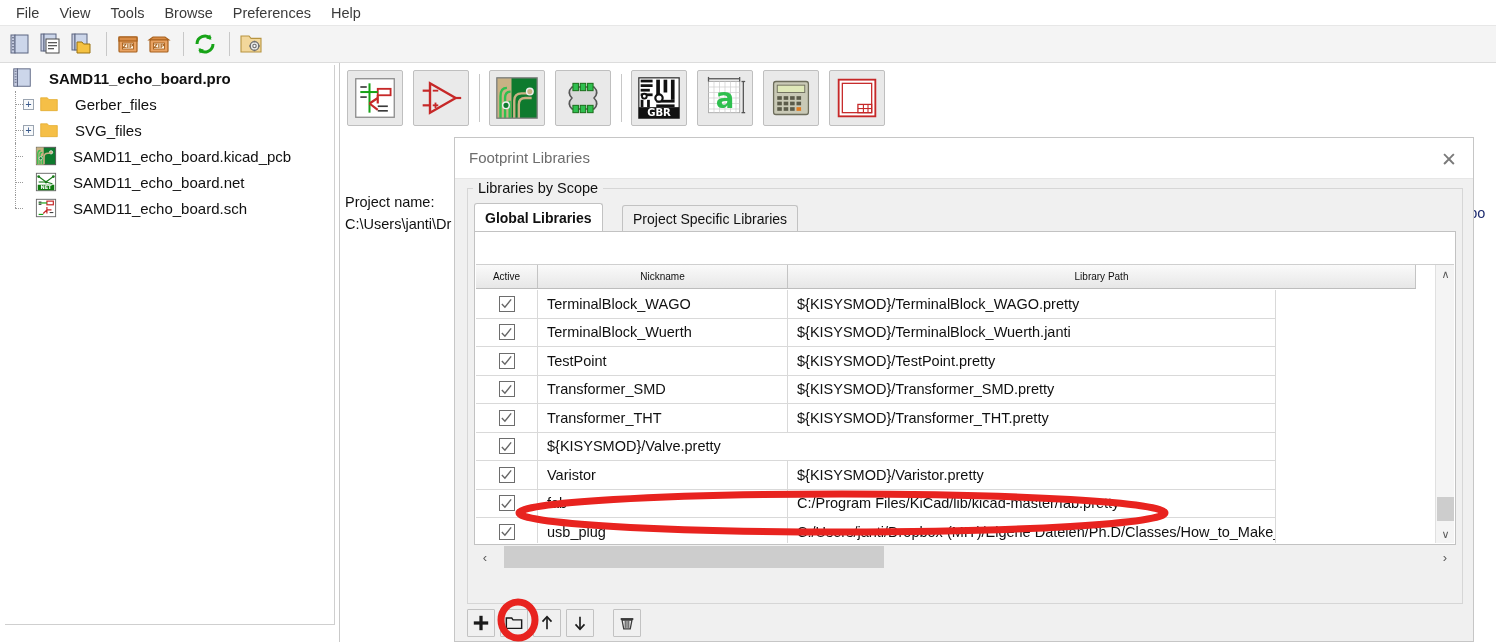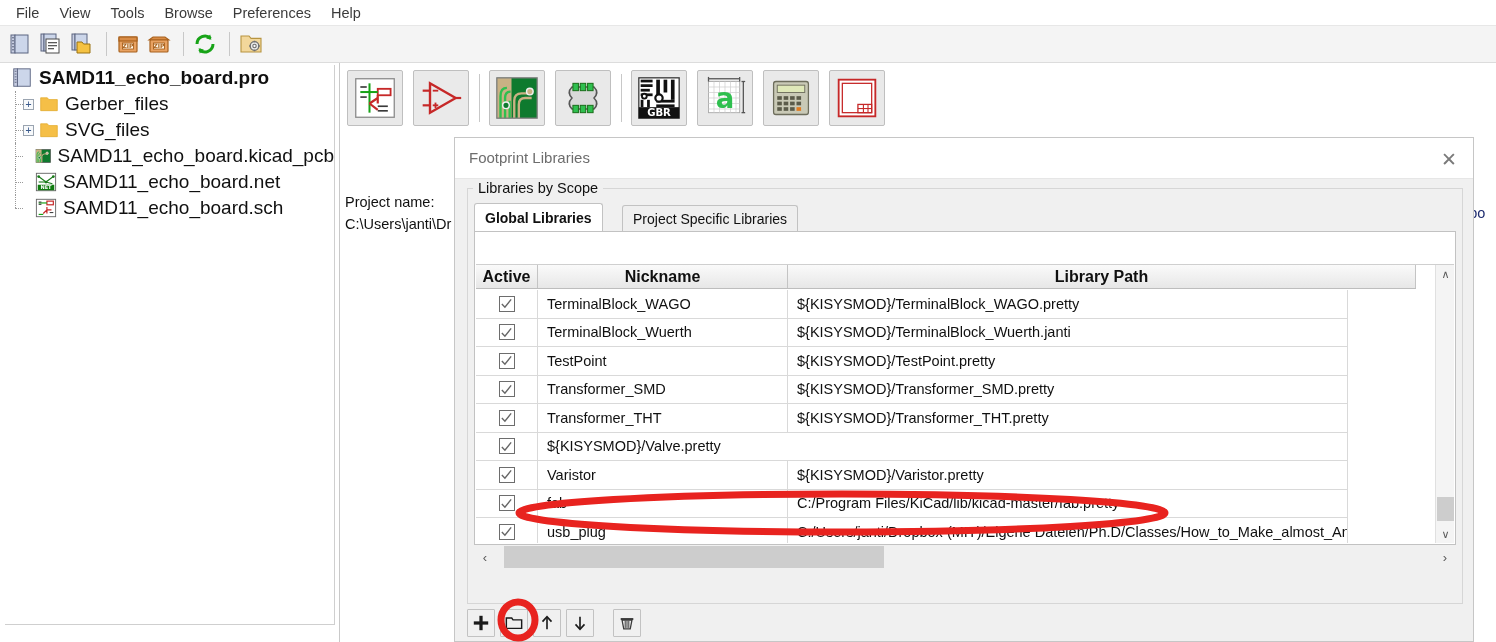--- a/index.html
+++ b/index.html
@@ -40,21 +40,21 @@
     box-sizing:border-box;overflow:hidden;
   }
   #treeinner{
     position:absolute;left:5px;top:2px;width:330px;height:560px;
     border:1px solid #cfcfcf;border-left:none;border-top:none;background:#fff;
     box-sizing:border-box;
   }
   .tree-row{
     display:flex;align-items:center;height:26px;padding-left:4px;cursor:default;white-space:nowrap;
   }
-  .tree-row .lbl{margin-left:6px;font-size:19px;color:#101010;}
+  .tree-row .lbl{margin-left:16px;font-size:15px;color:#101010;}
   .tree-root .lbl{font-weight:bold;}
   .expander{
     width:11px;height:11px;border:1px solid #9aa4b0;background:#f7f9fb;
     display:inline-flex;align-items:center;justify-content:center;
     font-size:10px;line-height:9px;color:#3a5a8c;box-sizing:border-box;
     font-family:"DejaVu Sans Mono", monospace;
   }
   .guide{width:14px;height:26px;position:relative;flex:0 0 auto;}
   .guide .v{position:absolute;left:6px;top:0;bottom:0;
     border-left:1px dotted #9a9a9a;}
@@ -134,28 +134,28 @@
     box-sizing:border-box;overflow:hidden;background:#ffffff;
     border-top:1px solid #cfcfcf;
   }
   #grid-head{
     position:absolute;left:0;top:0;width:940px;height:24px;display:flex;
     background:linear-gradient(to bottom,#fafafa,#e7e7e7);
     border-bottom:1px solid #bdbdbd;box-sizing:border-box;
   }
   .hcell{
     display:flex;align-items:center;justify-content:center;
-    font-size:16px;font-weight:bold;color:#101010;
+    font-size:10px;font-weight:normal;color:#101010;
     border-right:1px solid #c4c4c4;box-sizing:border-box;height:100%;
   }
   .c-active{width:62px;flex:0 0 62px;}
   .c-nick{width:250px;flex:0 0 250px;}
   .c-path{flex:1 1 auto;}
   #grid-body{
-    position:absolute;left:0;top:25px;width:872px;bottom:0;overflow:hidden;
+    position:absolute;left:0;top:25px;width:800px;bottom:0;overflow:hidden;
   }
   .grow{
     display:flex;height:28.5px;box-sizing:border-box;border-bottom:1px solid #d9d9d9;
     background:#ffffff;cursor:default;
   }
   .gcell{
     display:flex;align-items:center;box-sizing:border-box;
     border-right:1px solid #d9d9d9;height:100%;font-size:14.5px;color:#101010;
     padding-left:9px;white-space:nowrap;overflow:hidden;
   }

